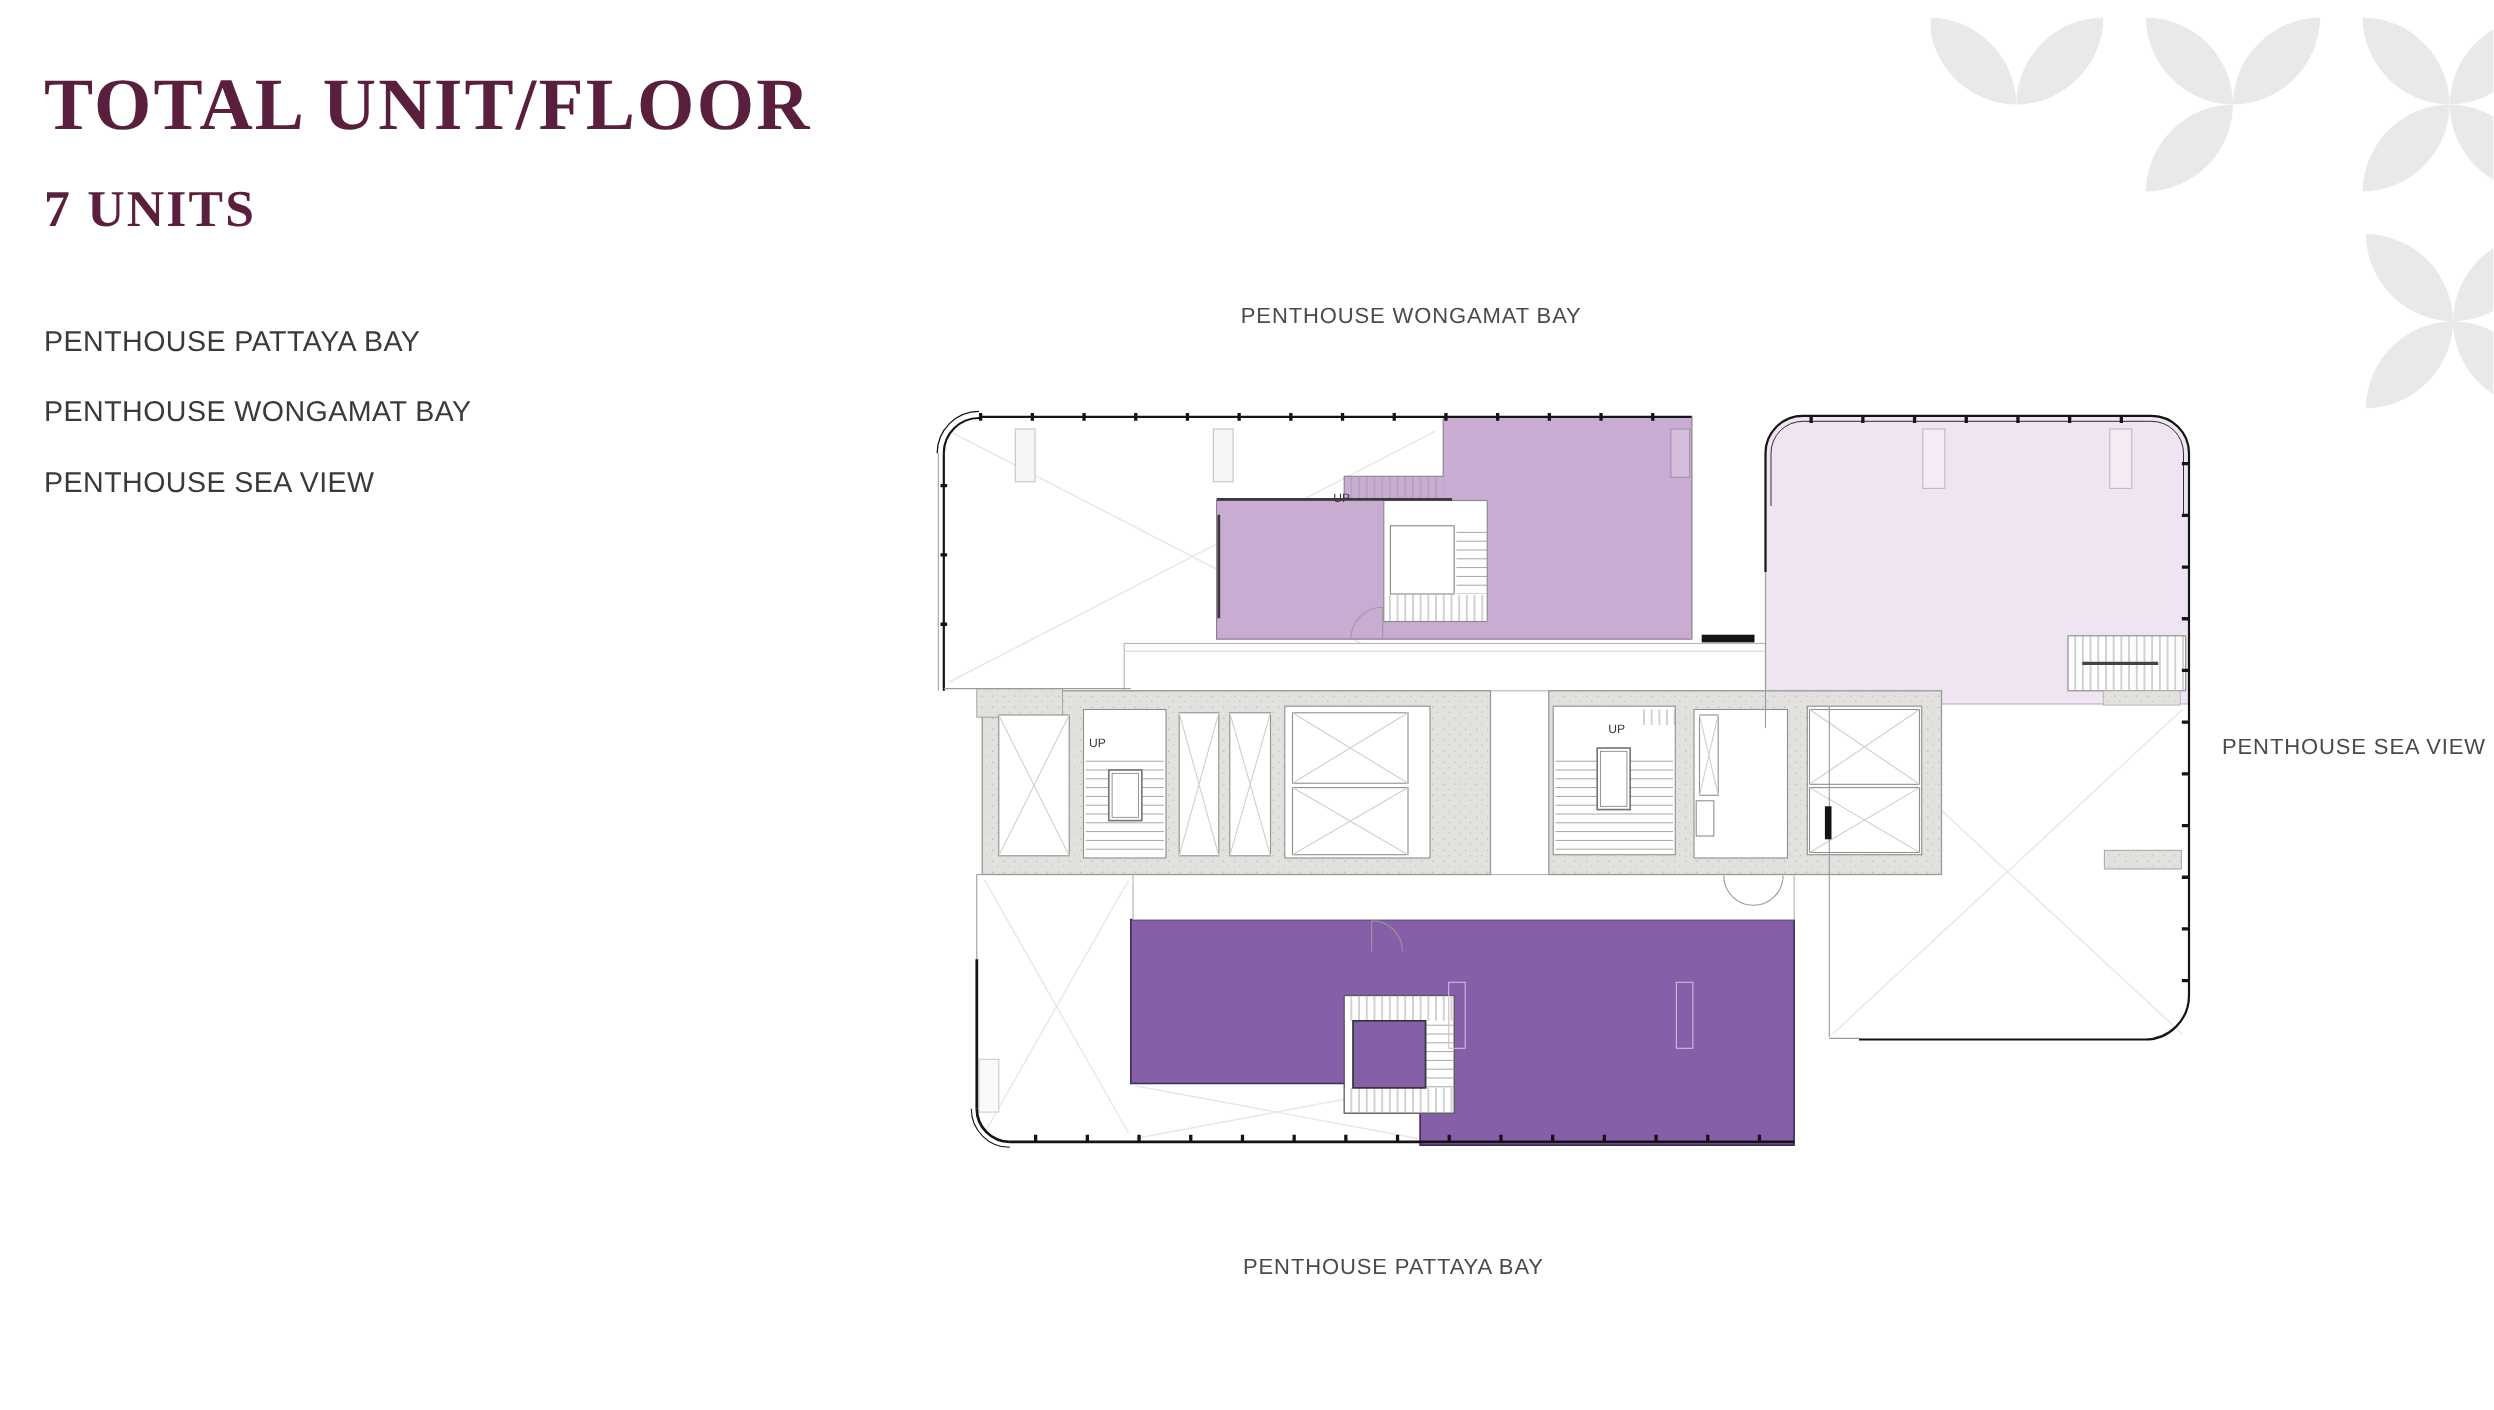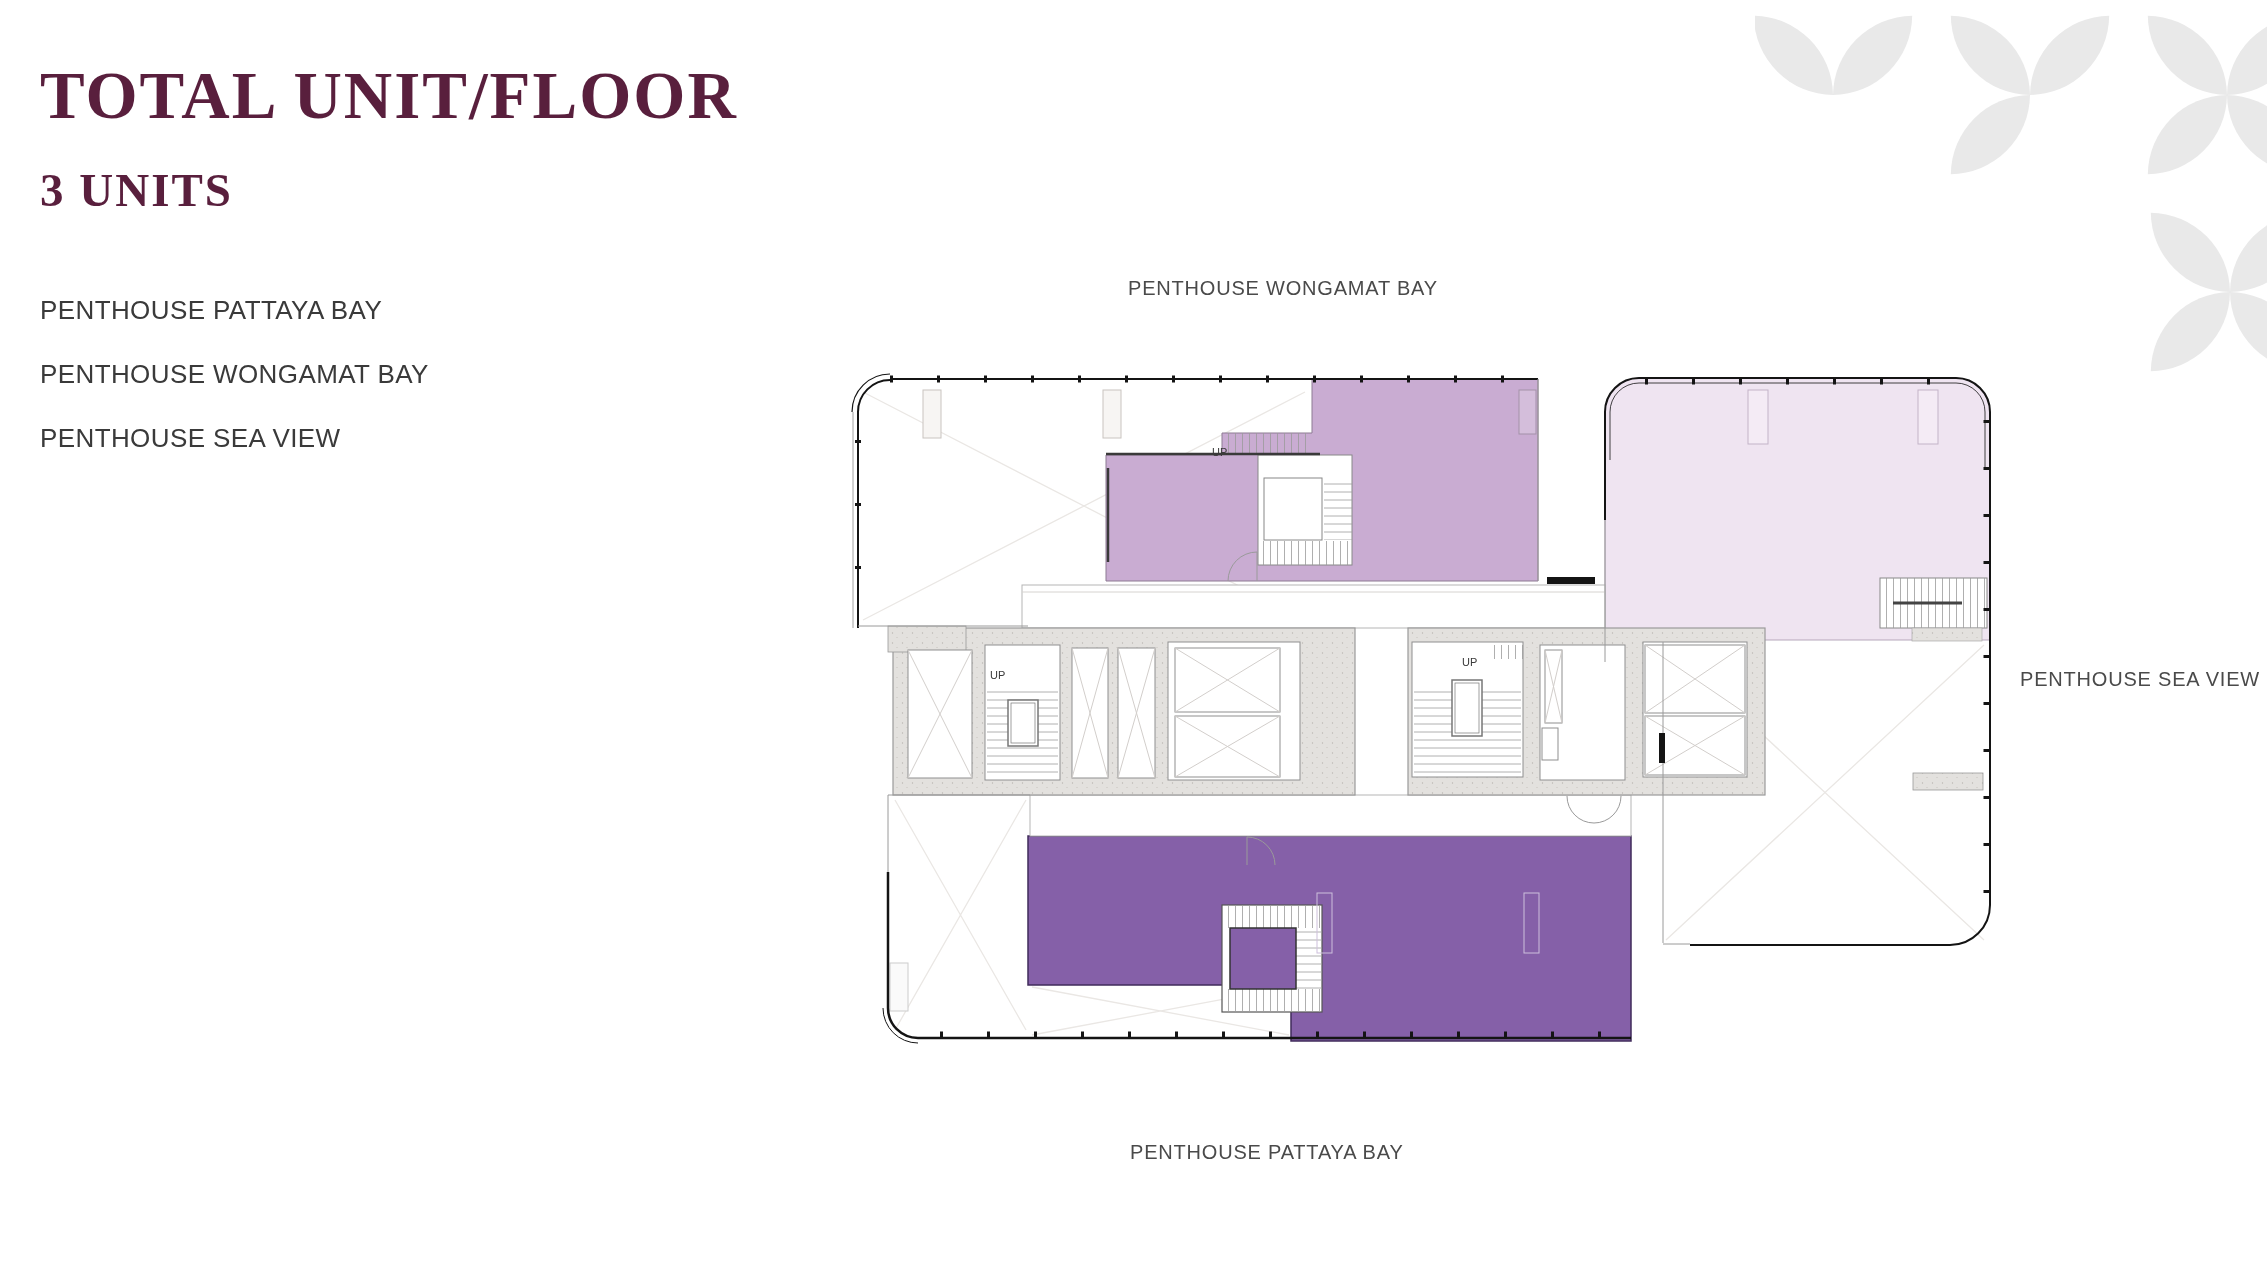--- a/index.html
+++ b/index.html
@@ -60,21 +60,21 @@
       <use href="#petal" transform="translate(2227 95) rotate(45)"></use>
       <use href="#petal" transform="translate(2227 95) rotate(135)"></use>
       <use href="#petal" transform="translate(2230 292) rotate(-45)"></use>
       <use href="#petal" transform="translate(2230 292) rotate(-135)"></use>
       <use href="#petal" transform="translate(2230 292) rotate(45)"></use>
       <use href="#petal" transform="translate(2230 292) rotate(135)"></use>
     </g>
   </svg>
 
   <div class="title">TOTAL UNIT/FLOOR</div>
-  <div class="subtitle">3 UNITS</div>
+  <div class="subtitle">7 UNITS</div>
 
   <div class="unit-list">
     <div class="item">PENTHOUSE PATTAYA BAY</div>
     <div class="item">PENTHOUSE WONGAMAT BAY</div>
     <div class="item">PENTHOUSE SEA VIEW</div>
   </div>
 
   <svg class="plan-svg" width="1165" height="690" viewBox="850 365 1165 690">
     <defs>
       <pattern id="spk" width="10" height="10" patternUnits="userSpaceOnUse">

